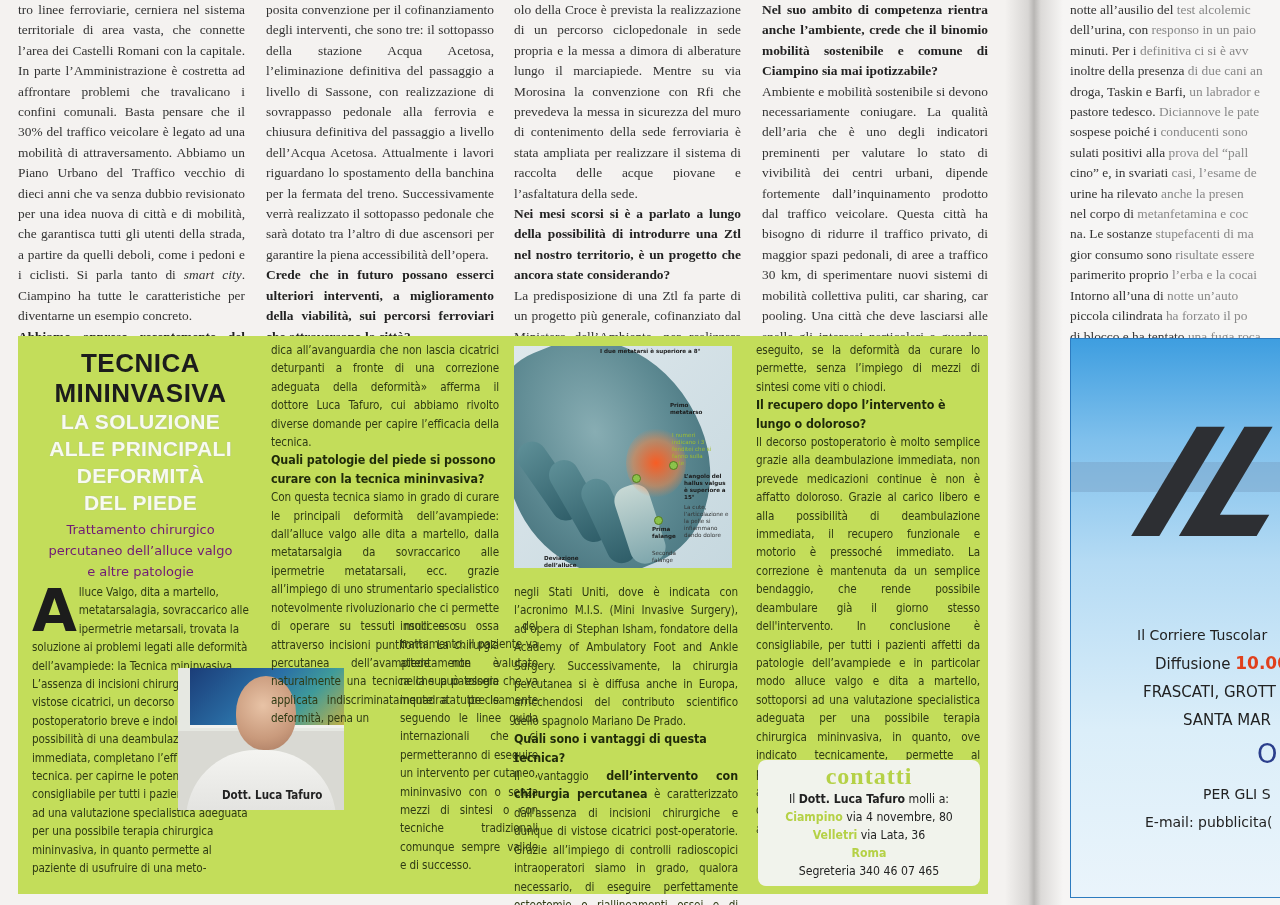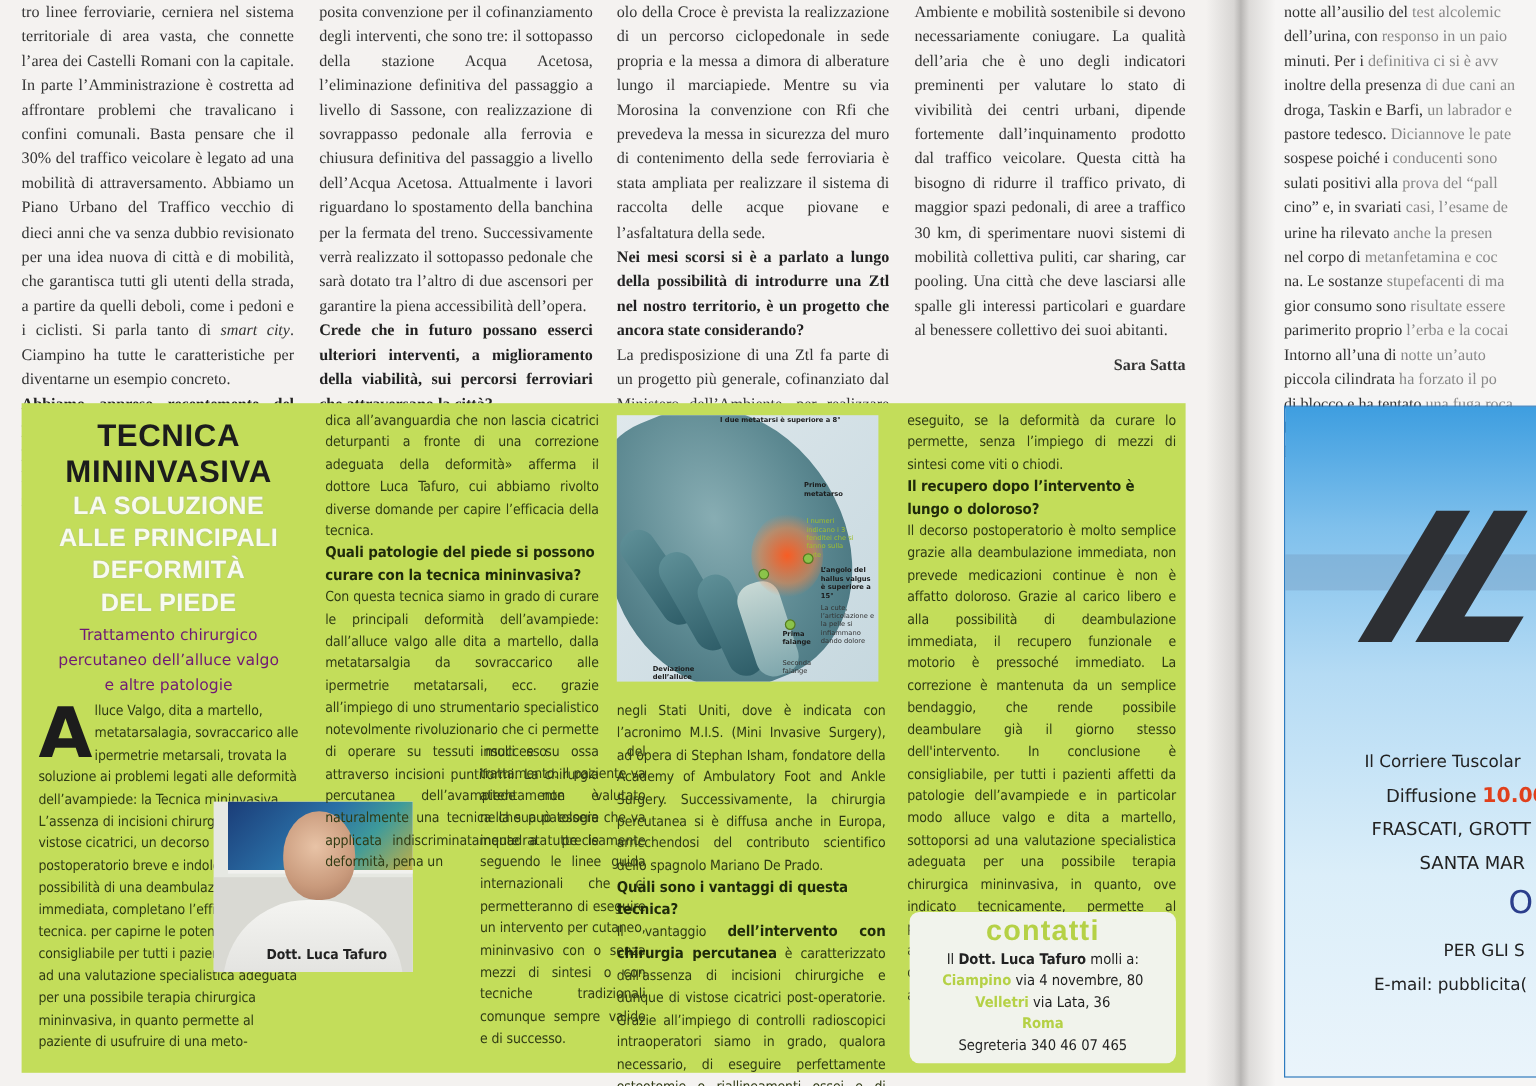--- a/index.html
+++ b/index.html
@@ -71,21 +71,21 @@
   .foot-img .lbl { position: absolute; font-family: "DejaVu Sans", sans-serif; font-size: 5.6px; line-height: 7px; color: #1b1b1b; font-weight: bold; }
   .foot-img .lbl.g { color: #9fbf2f; font-weight: normal; }
   .foot-img .lbl.n { font-weight: normal; color: #333; }
   .foot-img .dot { position: absolute; width: 9px; height: 9px; border-radius: 50%; background: #8bc34a; border: 1px solid #557a20; }
 
   .gcol3 { position: absolute; left: 496px; top: 247px; width: 224px; }
   .gcol4 { position: absolute; left: 738px; top: 5px; width: 224px; }
   .gcol4 .sig { text-align: right; font-weight: bold; font-size: 12.4px; }
 
   .contact { position: absolute; left: 740px; top: 424px; width: 222px; height: 126px; background: #f1f3ec; border-radius: 8px; text-align: center; font-family: "DejaVu Sans Condensed", "DejaVu Sans", sans-serif; }
-  .contact .ct { font-family: Liberation Sans, sans-serif; font-weight: bold; font-size: 24px; color: #b5d146; line-height: 28px; margin-top: 2px; letter-spacing: 1px; }
+  .contact .ct { font-family: Liberation Serif, serif; font-weight: bold; font-size: 24px; color: #b5d146; line-height: 28px; margin-top: 2px; letter-spacing: 1px; }
   .contact .cl { font-size: 12.2px; line-height: 18px; color: #222; }
   .contact .city { color: #b5d146; font-weight: bold; }
 </style>
 </head>
 <body>
 
 <div class="page-left"></div>
 <div class="page-right"></div>
 <div class="gutter"></div>
 
@@ -100,20 +100,21 @@
   <p>La copertura dei valli ferroviari è una questione strategica, che potrebbe cambia-</p>
 </div>
 
 <div class="top-col" id="col3">
   <p>olo della Croce è prevista la realizzazione di un percorso ciclopedonale in sede propria e la messa a dimora di alberature lungo il marciapiede. Mentre su via Morosina la convenzione con Rfi che prevedeva la messa in sicurezza del muro di contenimento della sede ferroviaria è stata ampliata per realizzare il sistema di raccolta delle acque piovane e l’asfaltatura della sede.</p>
   <p class="q">Nei mesi scorsi si è a parlato a lungo della possibilità di introdurre una Ztl nel nostro territorio, è un progetto che ancora state considerando?</p>
   <p>La predisposizione di una Ztl fa parte di un progetto più generale, cofinanziato dal Ministero dell’Ambiente, per realizzare sistemi e infrastrutture che favoriscano il trasporto pubblico e riducano l’uso dei veicoli privati. È stata decisa una sperimentazione</p>
 </div>
 
 <div class="top-col" id="col4">
+  <p class="q">Nel suo ambito di competenza rientra anche l’ambiente, crede che il binomio mobilità sostenibile e comune di Ciampino sia mai ipotizzabile?</p>
   <p>Ambiente e mobilità sostenibile si devono necessariamente coniugare. La qualità dell’aria che è uno degli indicatori preminenti per valutare lo stato di vivibilità dei centri urbani, dipende fortemente dall’inquinamento prodotto dal traffico veicolare. Questa città ha bisogno di ridurre il traffico privato, di maggior spazi pedonali, di aree a traffico 30 km, di sperimentare nuovi sistemi di mobilità collettiva puliti, car sharing, car pooling. Una città che deve lasciarsi alle spalle gli interessi particolari e guardare al benessere collettivo dei suoi abitanti.</p>
   <p class="sig">Sara Satta</p>
 </div>
 
 <div class="right-text" id="right-text">
     <div><span>notte all’ausilio del </span><span class="fade">test alcolemic</span></div>
     <div><span>dell’urina, con </span><span class="fade">responso in un paio</span></div>
     <div><span>minuti. Per i </span><span class="fade">definitiva ci si è avv</span></div>
     <div><span>inoltre della presenza </span><span class="fade">di due cani an</span></div>
     <div><span>droga, Taskin e Barfi, </span><span class="fade">un labrador e</span></div>

